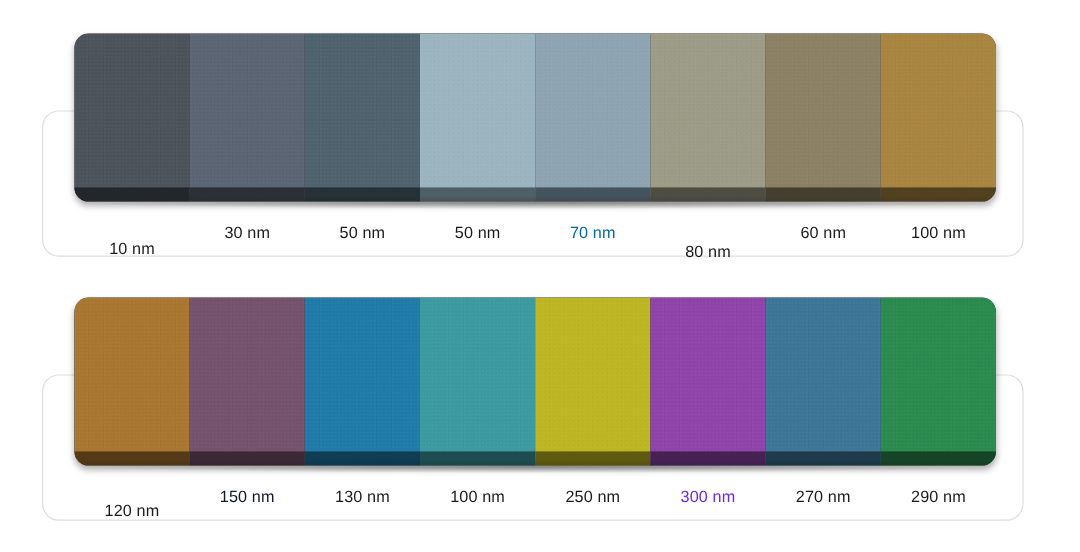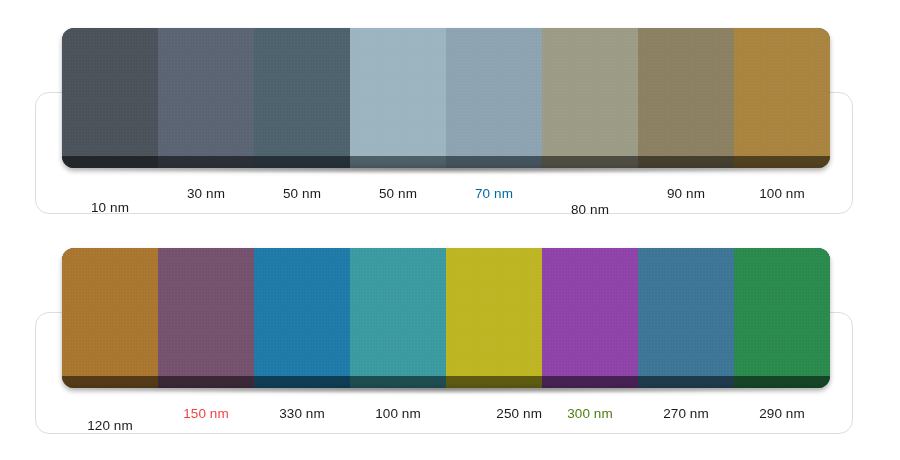--- a/index.html
+++ b/index.html
@@ -154,21 +154,21 @@
       <div class="bevel-seg" style="background: linear-gradient(rgb(82, 65, 31) 0%, rgb(82, 65, 31) 55%, rgba(0, 0, 0, 0.55) 100%);"></div>
     </div>
 
     <div class="label-row">
       <div class="label-cell" style="color: rgb(27, 27, 27); margin-top: 28px;">10 nm</div>
       <div class="label-cell" style="color: rgb(27, 27, 27);">30 nm</div>
       <div class="label-cell" style="color: rgb(27, 27, 27);">50 nm</div>
       <div class="label-cell" style="color: rgb(27, 27, 27);">50 nm</div>
       <div class="label-cell" style="color: #0369a1;">70 nm</div>
       <div class="label-cell" style="color: rgb(27, 27, 27); margin-top: 32px;">80 nm</div>
-      <div class="label-cell" style="color: rgb(27, 27, 27);">90 nm</div>
+      <div class="label-cell" style="color: rgb(27, 27, 27);">60 nm</div>
       <div class="label-cell" style="color: rgb(27, 27, 27);">100 nm</div>
     </div>
 
   </div>
 
   <div class="strip-group group-bottom">
 
     <div class="label-card" style="border-color: rgb(222, 222, 222);"></div>
 
     <div class="wafer-shadow"></div>
@@ -190,24 +190,24 @@
       <div class="bevel-seg" style="background: linear-gradient(rgb(15, 61, 84) 0%, rgb(15, 61, 84) 55%, rgba(0, 0, 0, 0.55) 100%);"></div>
       <div class="bevel-seg" style="background: linear-gradient(rgb(29, 77, 80) 0%, rgb(29, 77, 80) 55%, rgba(0, 0, 0, 0.55) 100%);"></div>
       <div class="bevel-seg" style="background: linear-gradient(rgb(94, 90, 16) 0%, rgb(94, 90, 16) 55%, rgba(0, 0, 0, 0.55) 100%);"></div>
       <div class="bevel-seg" style="background: linear-gradient(rgb(71, 33, 84) 0%, rgb(71, 33, 84) 55%, rgba(0, 0, 0, 0.55) 100%);"></div>
       <div class="bevel-seg" style="background: linear-gradient(rgb(30, 58, 75) 0%, rgb(30, 58, 75) 55%, rgba(0, 0, 0, 0.55) 100%);"></div>
       <div class="bevel-seg" style="background: linear-gradient(rgb(21, 69, 38) 0%, rgb(21, 69, 38) 55%, rgba(0, 0, 0, 0.55) 100%);"></div>
     </div>
 
     <div class="label-row">
       <div class="label-cell" style="color: rgb(27, 27, 27); margin-top: 24px;">120 nm</div>
-      <div class="label-cell" style="color: #ef4444;">150 nm</div>
-      <div class="label-cell" style="color: rgb(27, 27, 27);">330 nm</div>
+      <div class="label-cell" style="color: #0f172a;">150 nm</div>
+      <div class="label-cell" style="color: rgb(27, 27, 27);">130 nm</div>
       <div class="label-cell" style="color: rgb(27, 27, 27);">100 nm</div>
-      <div class="label-cell" style="color: rgb(27, 27, 27); text-align: right;">250 nm</div>
-      <div class="label-cell" style="color: #4d7c0f;">300 nm</div>
+      <div class="label-cell" style="color: rgb(27, 27, 27);">250 nm</div>
+      <div class="label-cell" style="color: #6d28d9;">300 nm</div>
       <div class="label-cell" style="color: rgb(27, 27, 27);">270 nm</div>
       <div class="label-cell" style="color: rgb(27, 27, 27);">290 nm</div>
     </div>
 
   </div>
 
 </div>
 
 </body></html>

